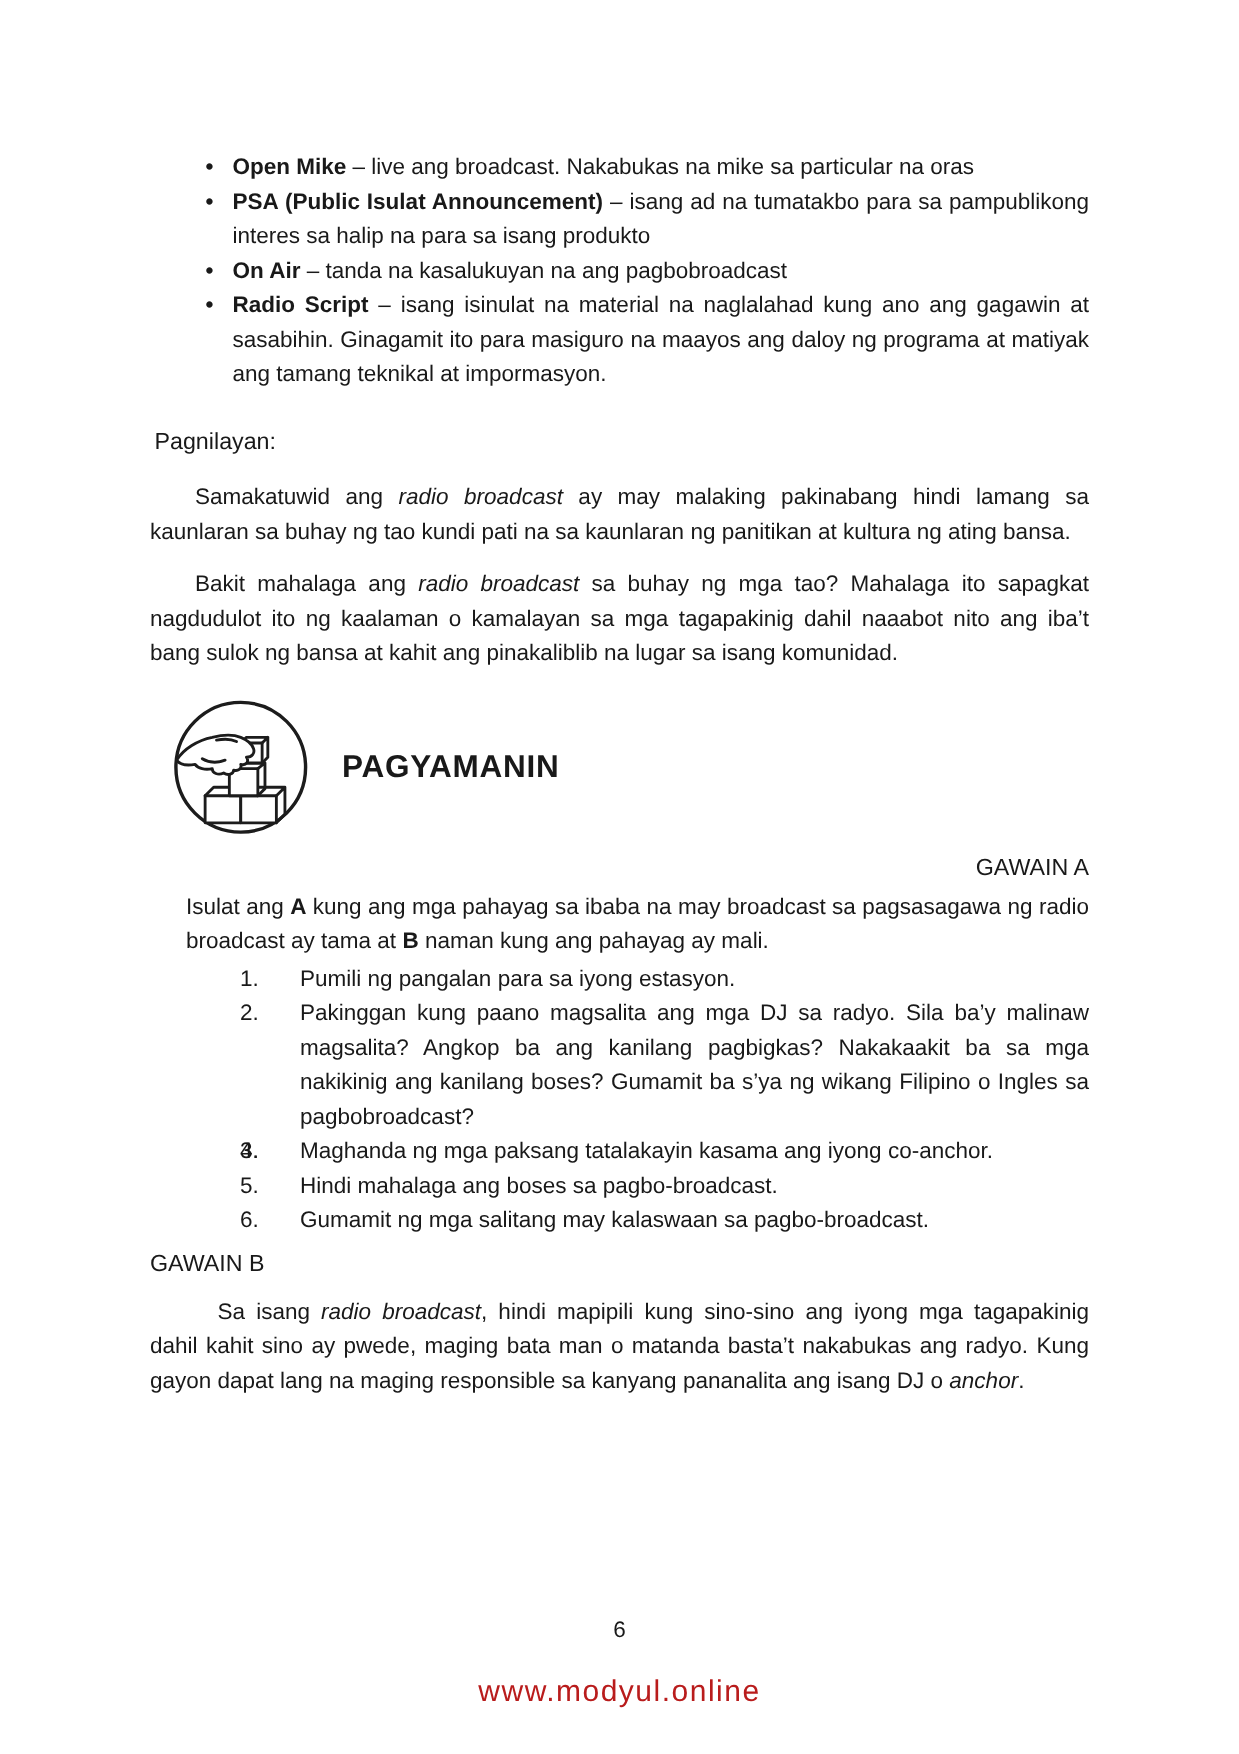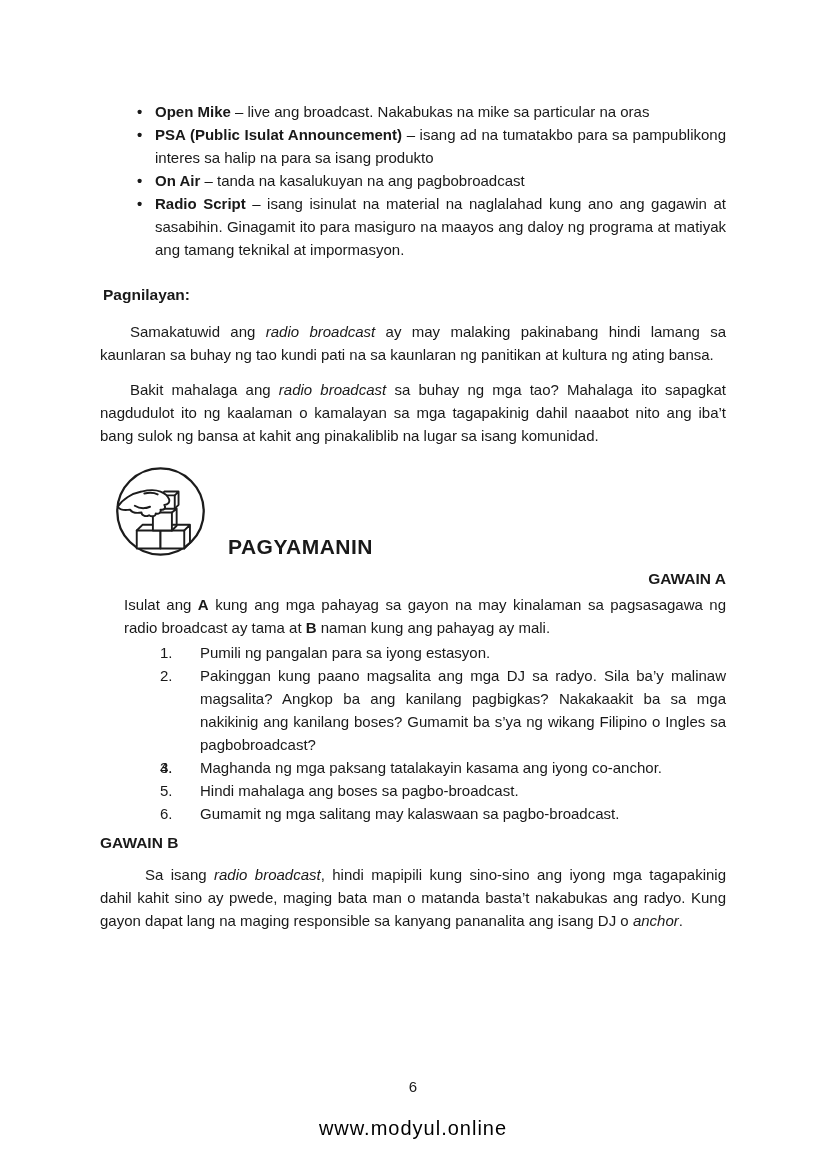--- a/index.html
+++ b/index.html
@@ -11,45 +11,45 @@
   }
   .page { position:relative; width:826px; height:1169px; background:#fff; overflow:hidden; }
   .content { position:absolute; left:100px; top:0; width:626px; }
 
   
   ul.glossary { list-style:none; margin-top:100px; }
   ul.glossary li { position:relative; padding-left:55px; text-align:justify; line-height:23px; }
   ul.glossary .bullet { position:absolute; left:37px; top:0; font-weight:700; }
   .term { font-weight:700; }
 
-  .section-heading { font-weight:700; line-height:23px; font-size:15.5px; }
+  .section-heading { font-weight:400; line-height:23px; font-size:15.5px; }
   .h-pagnilayan { margin-top:22px; margin-left:3px; }
 
   .para { text-align:justify; line-height:23px; }
   .p-reflect1 { margin-top:12px; text-indent:30px; }
   .p-reflect2 { margin-top:14px; text-indent:30px; }
   .em { font-style:italic; }
   .b  { font-weight:700; }
 
-  .pagyamanin-row { margin-top:17px; height:95px; display:flex; align-items:flex-end; }
+  .pagyamanin-row { margin-top:17px; height:95px; display:flex; align-items:center; }
   .pagyamanin-icon { width:95px; height:95px; margin-left:13px; flex:none; }
   .pagyamanin-title { font-size:21px; font-weight:700; margin-left:20px; letter-spacing:0.5px; }
 
   .h-gawain-a { margin-top:8px;text-align:right; }
   .intro { margin-left:24px; margin-top:3px; text-align:justify; line-height:23px; }
 
   ol.tasks { list-style:none; margin-top:2px; }
   ol.tasks li { position:relative; padding-left:100px; text-align:justify; line-height:23px; }
   ol.tasks .num { position:absolute; left:60px; top:0; }
 
   .h-gawain-b { margin-top:6px; }
   .p-gawain-b { margin-top:9px; text-indent:45px; }
 
   .page-number { position:absolute; left:0; top:1078px; width:826px; text-align:center; font-size:15px; color:#191919; }
-  .watermark { position:absolute; left:0; top:1117px; width:826px; text-align:center; font-size:20px; color:#000000; letter-spacing:1px; }
+  .watermark { position:absolute; left:0; top:1117px; width:826px; text-align:center; font-size:20px; color:#b91c1c; letter-spacing:1px; }
 </style>
 </head>
 <body>
 
 <div class="page">
   <div class="content">
 
     <ul class="glossary">
       <li><span class="bullet">•</span><span class="term">Open Mike</span><span> – live ang broadcast. Nakabukas na mike sa particular na oras</span></li>
       <li><span class="bullet">•</span><span class="term">PSA (Public Isulat Announcement)</span><span> – isang ad na tumatakbo para sa pampublikong interes sa halip na para sa isang produkto</span></li>
@@ -76,21 +76,21 @@
           <path d="M50,33 L54,29 L69,29 L69,43 L65,47 M65,33 L69,29" fill="none"></path>
           <path d="M5,45 C10,37 20,31 30,29 C38,27 45,27 50,29 C55,31 58,34 59,37 C60,40 58,43 54,43 C56,46 54,49 50,48 C51,51 48,53 45,52 C45,55 41,56 38,54 C34,56 30,54 30,51 C25,52 20,51 18,48 C12,49 7,48 5,45 Z"></path>
           <path d="M33,31 C38,30 43,30 47,32 M23,44 C28,47 34,47 39,45" fill="none"></path>
         </g>
       </svg>
       <div class="pagyamanin-title">PAGYAMANIN</div>
     </div>
 
     <div class="section-heading h-gawain-a">GAWAIN A</div>
 
-    <p class="intro"><span>Isulat ang </span><span class="b">A</span><span> kung ang mga pahayag sa gayon na may kinalaman sa pagsasagawa ng radio broadcast ay tama at </span><span class="b">B</span><span> naman kung ang pahayag ay mali.</span></p>
+    <p class="intro"><span>Isulat ang </span><span class="b">A</span><span> kung ang mga pahayag sa ibaba na may broadcast sa pagsasagawa ng radio broadcast ay tama at </span><span class="b">B</span><span> naman kung ang pahayag ay mali.</span></p>
 
     <ol class="tasks">
       <li><span class="num">1.</span><span>Pumili ng pangalan para sa iyong estasyon.</span></li>
       <li><span class="num">2.</span><span>Pakinggan kung paano magsalita ang mga DJ sa radyo. Sila ba’y malinaw magsalita? Angkop ba ang kanilang pagbigkas? Nakakaakit ba sa mga nakikinig ang kanilang boses? Gumamit ba s’ya ng wikang Filipino o Ingles sa pagbobroadcast?</span></li>
       <li><span class="num">3.</span></li>
       <li><span class="num">4.</span><span>Maghanda ng mga paksang tatalakayin kasama ang iyong co-anchor.</span></li>
       <li><span class="num">5.</span><span>Hindi mahalaga ang boses sa pagbo-broadcast.</span></li>
       <li><span class="num">6.</span><span>Gumamit ng mga salitang may kalaswaan sa pagbo-broadcast.</span></li>
     </ol>
 

